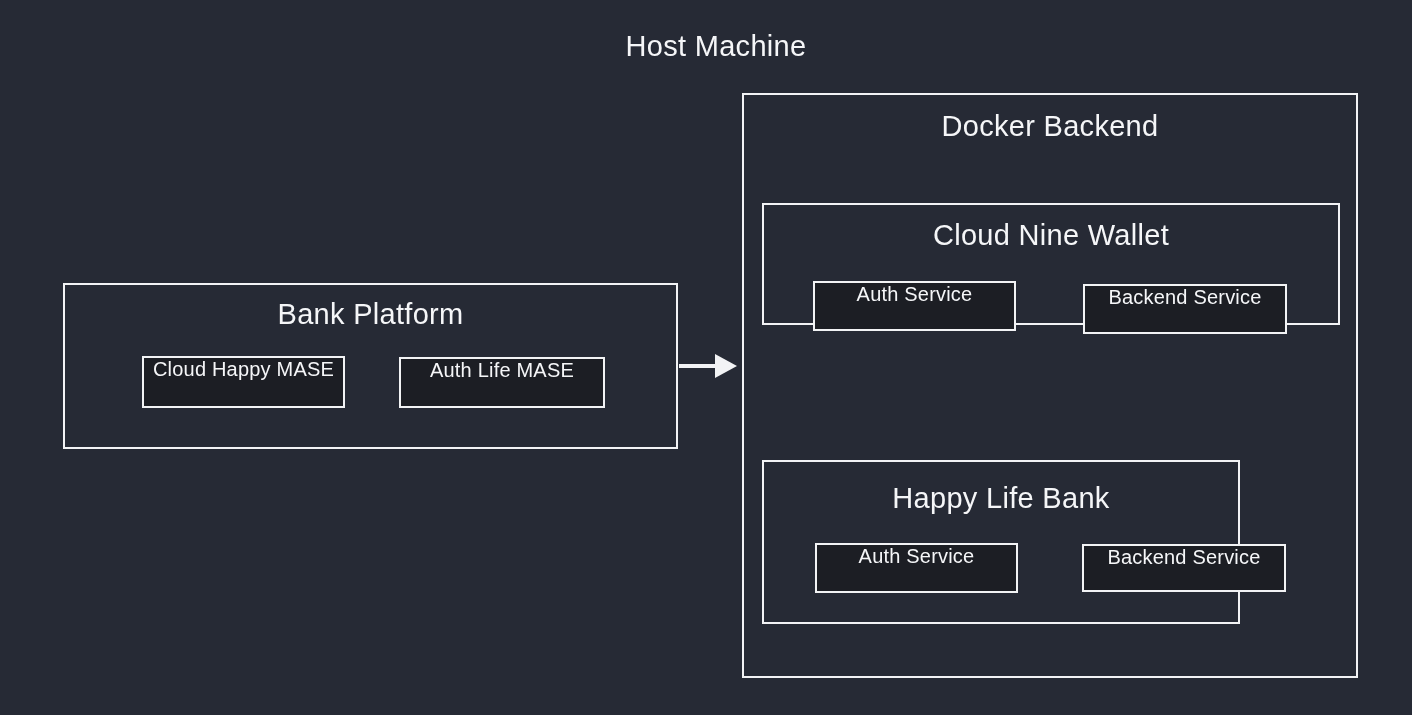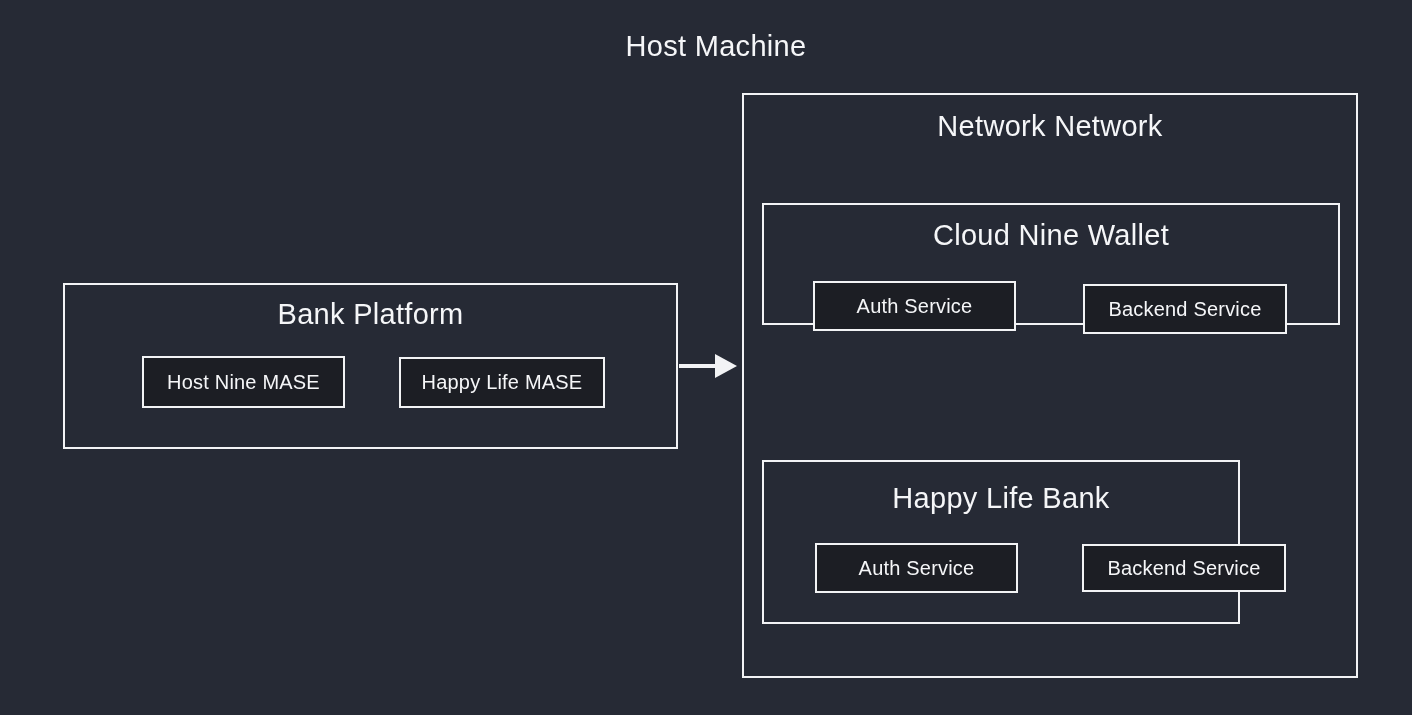--- a/index.html
+++ b/index.html
@@ -44,21 +44,21 @@
     line-height: 34px;
     letter-spacing: 0.3px;
     color: var(--text);
     white-space: nowrap;
   }
   .service-box {
     position: absolute;
     background: var(--fill);
     border: 2px solid var(--border);
     display: flex;
-    align-items: center;
+    align-items: flex-start;
     justify-content: center;
     font-size: 20px;
     letter-spacing: 0.2px;
     color: var(--text);
     white-space: nowrap;
   }
   
   .test-platform { left: 63px; top: 283px; width: 615px; height: 166px; }
   .test-platform .box-title { top: 12px; }
   .svc-cn-mase { left: 77px;  top: 71px; width: 203px; height: 52px; }
@@ -84,34 +84,34 @@
 </head>
 <body>
 
 <div class="canvas">
 
   <div class="host-label">Host Machine</div>
 
   <div class="outline-box test-platform">
     <div class="box-title">Bank Platform</div>
     <div class="service-box svc-cn-mase">
-      <span>Host Nine MASE</span>
+      <span>Cloud Happy MASE</span>
     </div>
     <div class="service-box svc-hl-mase">
-      <span>Happy Life MASE</span>
+      <span>Auth Life MASE</span>
     </div>
   </div>
 
   <svg class="arrow" viewBox="0 0 61 34" xmlns="http://www.w3.org/2000/svg">
     <line x1="0" y1="16" x2="39" y2="16" stroke="#f2f3f5" stroke-width="4"></line>
     <polygon points="36,4 36,28 58,16" fill="#f2f3f5"></polygon>
   </svg>
 
   <div class="outline-box docker-network">
-    <div class="box-title">Network Network</div>
+    <div class="box-title">Docker Backend</div>
 
     <div class="outline-box cloud-nine-wallet">
       <div class="box-title">Cloud Nine Wallet</div>
       <div class="service-box cnw-auth">
         <span>Auth Service</span>
       </div>
       <div class="service-box cnw-backend">
         <span>Backend Service</span>
       </div>
     </div>

